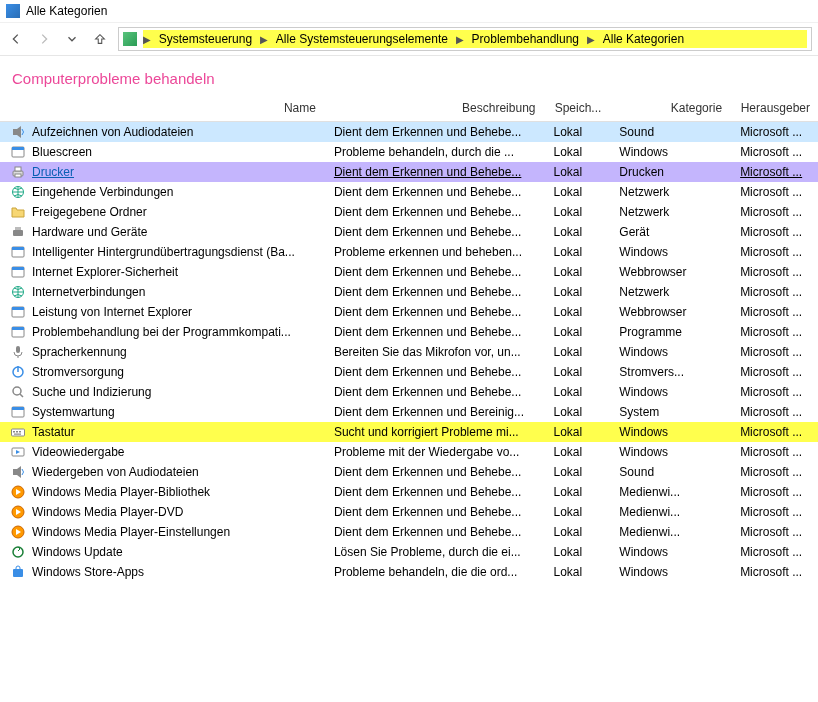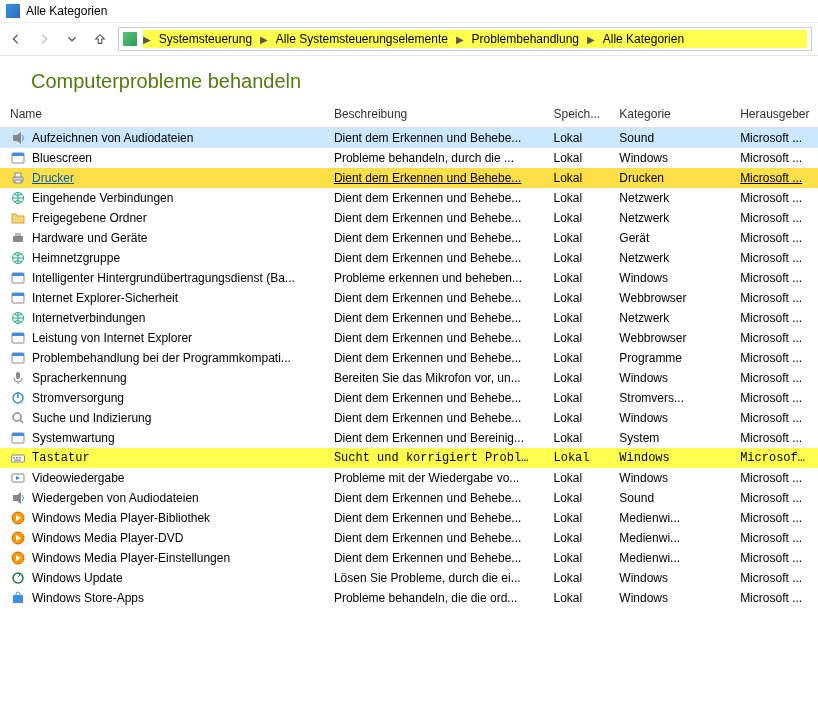--- a/index.html
+++ b/index.html
@@ -68,51 +68,51 @@
     color: #000;
     cursor: pointer;
     white-space: nowrap;
   }
   .chev {
     color: #555;
     padding: 0 2px;
     font-size: 10px;
   }
   .heading {
-    padding: 14px 16px 8px 31px;
-    color: #4d7c0f;
-    font-size: 20px;
+    padding: 14px 16px 8px 12px;
+    color: #ec4899;
+    font-size: 15px;
   }
   table {
     width: 100%;
     border-collapse: collapse;
     table-layout: fixed;
   }
   thead th {
-    text-align: left;
+    text-align: right;
     font-weight: normal;
     padding: 6px 8px 6px 10px;
     color: #333;
     border-bottom: 1px solid #e0e0e0;
     white-space: nowrap;
     overflow: hidden;
     text-overflow: ellipsis;
   }
   tbody td {
     padding: 2px 8px 2px 10px;
     white-space: nowrap;
     overflow: hidden;
     text-overflow: ellipsis;
     vertical-align: middle;
     height: 19px;
   }
   tbody tr.selected td { background: #cce8ff; }
   tbody tr.selected td:first-child:after { content:""; position:absolute; }
-  tbody tr.hl td { background: #ffff4d; font-family: Liberation Mono, monospace; }
-  tbody tr.hover td { background: #fde047; margin-top: 36px; }
+  tbody tr.hl td { background: #ffff4d; }
+  tbody tr.hover td { background: #c4b5fd; margin-top: 36px; }
   .cell-name { display: flex; align-items: center; gap: 6px; }
   .ficon {
     width: 16px; height: 16px; flex: 0 0 16px;
     display: inline-flex; align-items:center; justify-content:center;
   }
   .ficon svg { width: 16px; height: 16px; }
   a.underline { color: #000; text-decoration: underline; }
   tr.hover a.underline { color: #0a5fb4; }
   col.c-name { width: 295px; }
   col.c-desc { width: 200px; }
@@ -279,36 +279,20 @@
         <td><span>Dient dem Erkennen und Behebe...</span></td>
         <td><span>Lokal</span></td>
         <td><span>Gerät</span></td>
         <td><span>Microsoft ...</span></td>
       </tr>
       <tr>
         <td>
           <div class="cell-name">
             <span class="ficon">
               <svg viewBox="0 0 16 16">
-                <use href="#i-net"></use>
-              </svg>
-            </span>
-            <span>Heimnetzgruppe</span>
-          </div>
-        </td>
-        <td><span>Dient dem Erkennen und Behebe...</span></td>
-        <td><span>Lokal</span></td>
-        <td><span>Netzwerk</span></td>
-        <td><span>Microsoft ...</span></td>
-      </tr>
-      <tr>
-        <td>
-          <div class="cell-name">
-            <span class="ficon">
-              <svg viewBox="0 0 16 16">
                 <use href="#i-generic"></use>
               </svg>
             </span>
             <span>Intelligenter Hintergrundübertragungsdienst (Ba...</span>
           </div>
         </td>
         <td><span>Probleme erkennen und beheben...</span></td>
         <td><span>Lokal</span></td>
         <td><span>Windows</span></td>
         <td><span>Microsoft ...</span></td>

